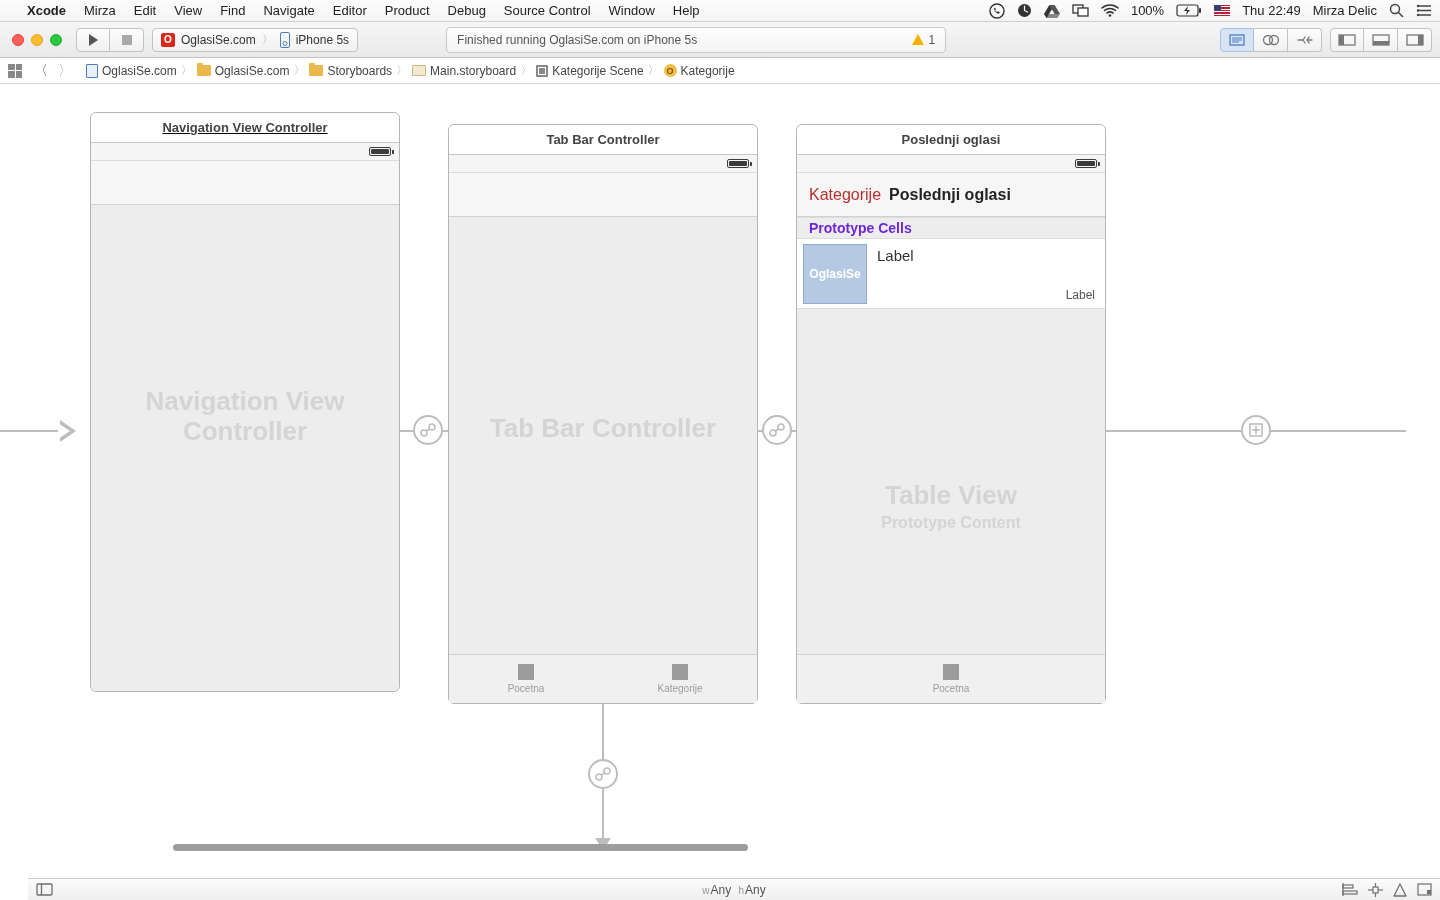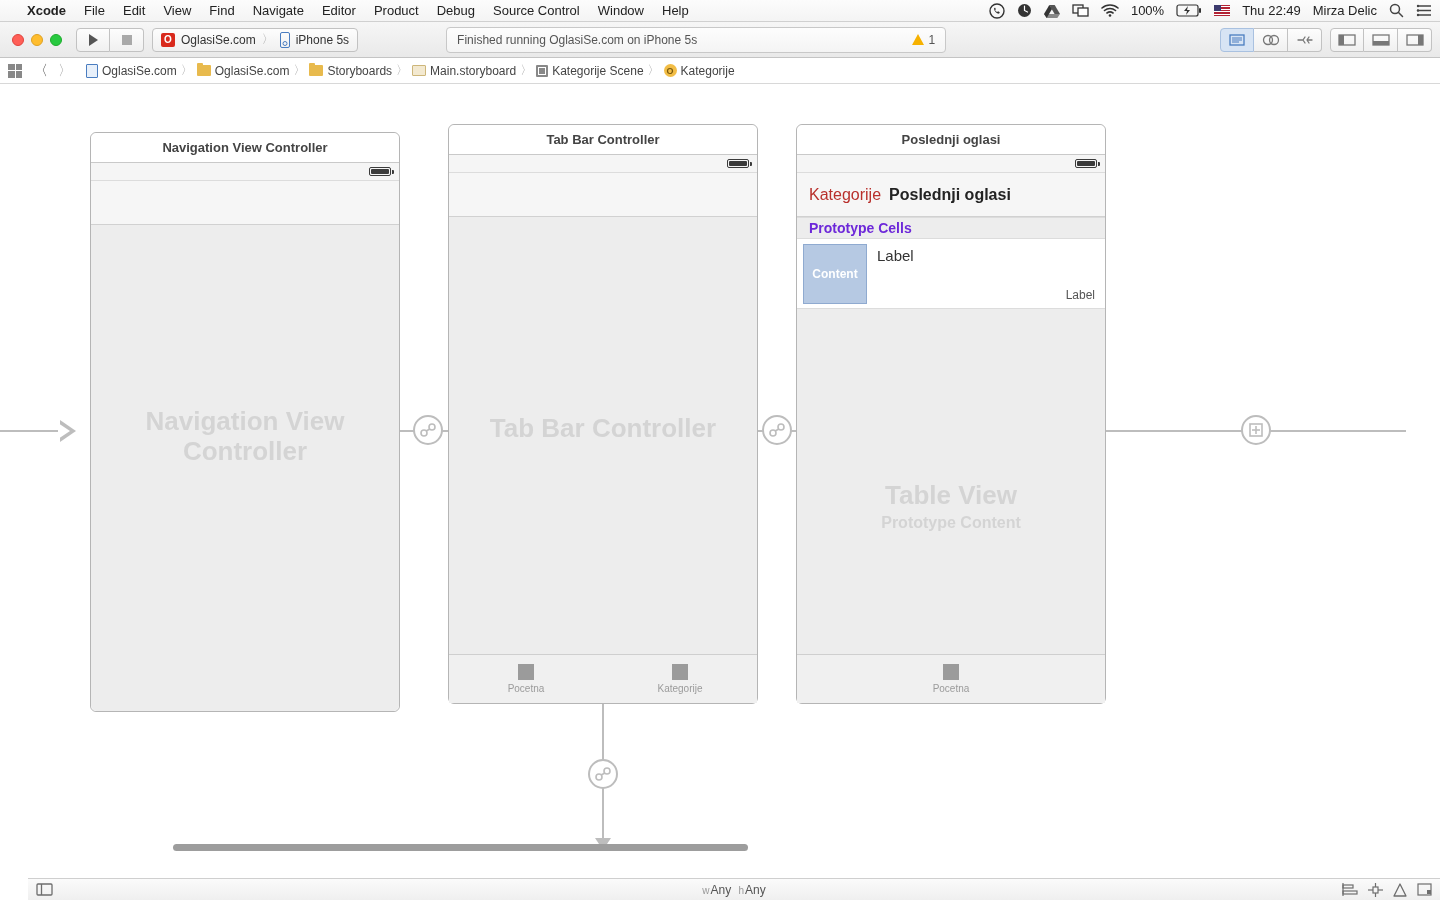--- a/index.html
+++ b/index.html
@@ -94,21 +94,21 @@
 .ico-stop{width:10px;height:10px;background:#a9a9a9;}
 svg{display:block;}
 </style>
 </head>
 <body>
 
 <div class="menubar">
   <div class="left">
     <span class="apple"></span>
     <span class="app-name">Xcode</span>
-    <span>File</span>
+    <span>Mirza</span>
     <span>Edit</span>
     <span>View</span>
     <span>Find</span>
     <span>Navigate</span>
     <span>Editor</span>
     <span>Product</span>
     <span>Debug</span>
     <span>Source Control</span>
     <span>Window</span>
     <span>Help</span>
@@ -290,21 +290,21 @@
     </div>
 </div>
 
 <div class="canvas">
 
   <div class="arrow-in" style="top:332px;left:0;width:88px;height:30px;">
     <div class="arr-line"></div>
       <div class="arr-head"></div>
   </div>
 
-  <div class="vc" style="left:90px;top:48px;">
+  <div class="vc" style="left:90px;top:28px;text-decoration:underline;">
     <div class="vc-header">Navigation View Controller</div>
     <div class="vc-body">
       <div class="statusbar">
           <div class="bat"></div>
         </div>
       <div class="navbar"></div>
       <div class="content-watermark">
           <div class="wm-big">Navigation View Controller</div>
         </div>
     </div>
@@ -370,21 +370,21 @@
     <div class="vc-body">
       <div class="statusbar">
           <div class="bat"></div>
         </div>
       <div class="navbar">
         <span class="nb-back">Kategorije</span>
         <span class="nb-title">Poslednji oglasi</span>
       </div>
       <div class="proto-hdr">Prototype Cells</div>
       <div class="proto-cell">
-        <div class="cell-img">Content</div>
+        <div class="cell-img">OglasiSe</div>
         <div class="cell-l1">Label</div>
         <div class="cell-l2">Label</div>
       </div>
       <div class="content-watermark" style="top:155px;">
         <div class="wm-big">Table View</div>
         <div class="wm-sub">Prototype Content</div>
       </div>
       <div class="tabbar">
         <div class="tab-item">
             <div class="tab-ico"></div>

